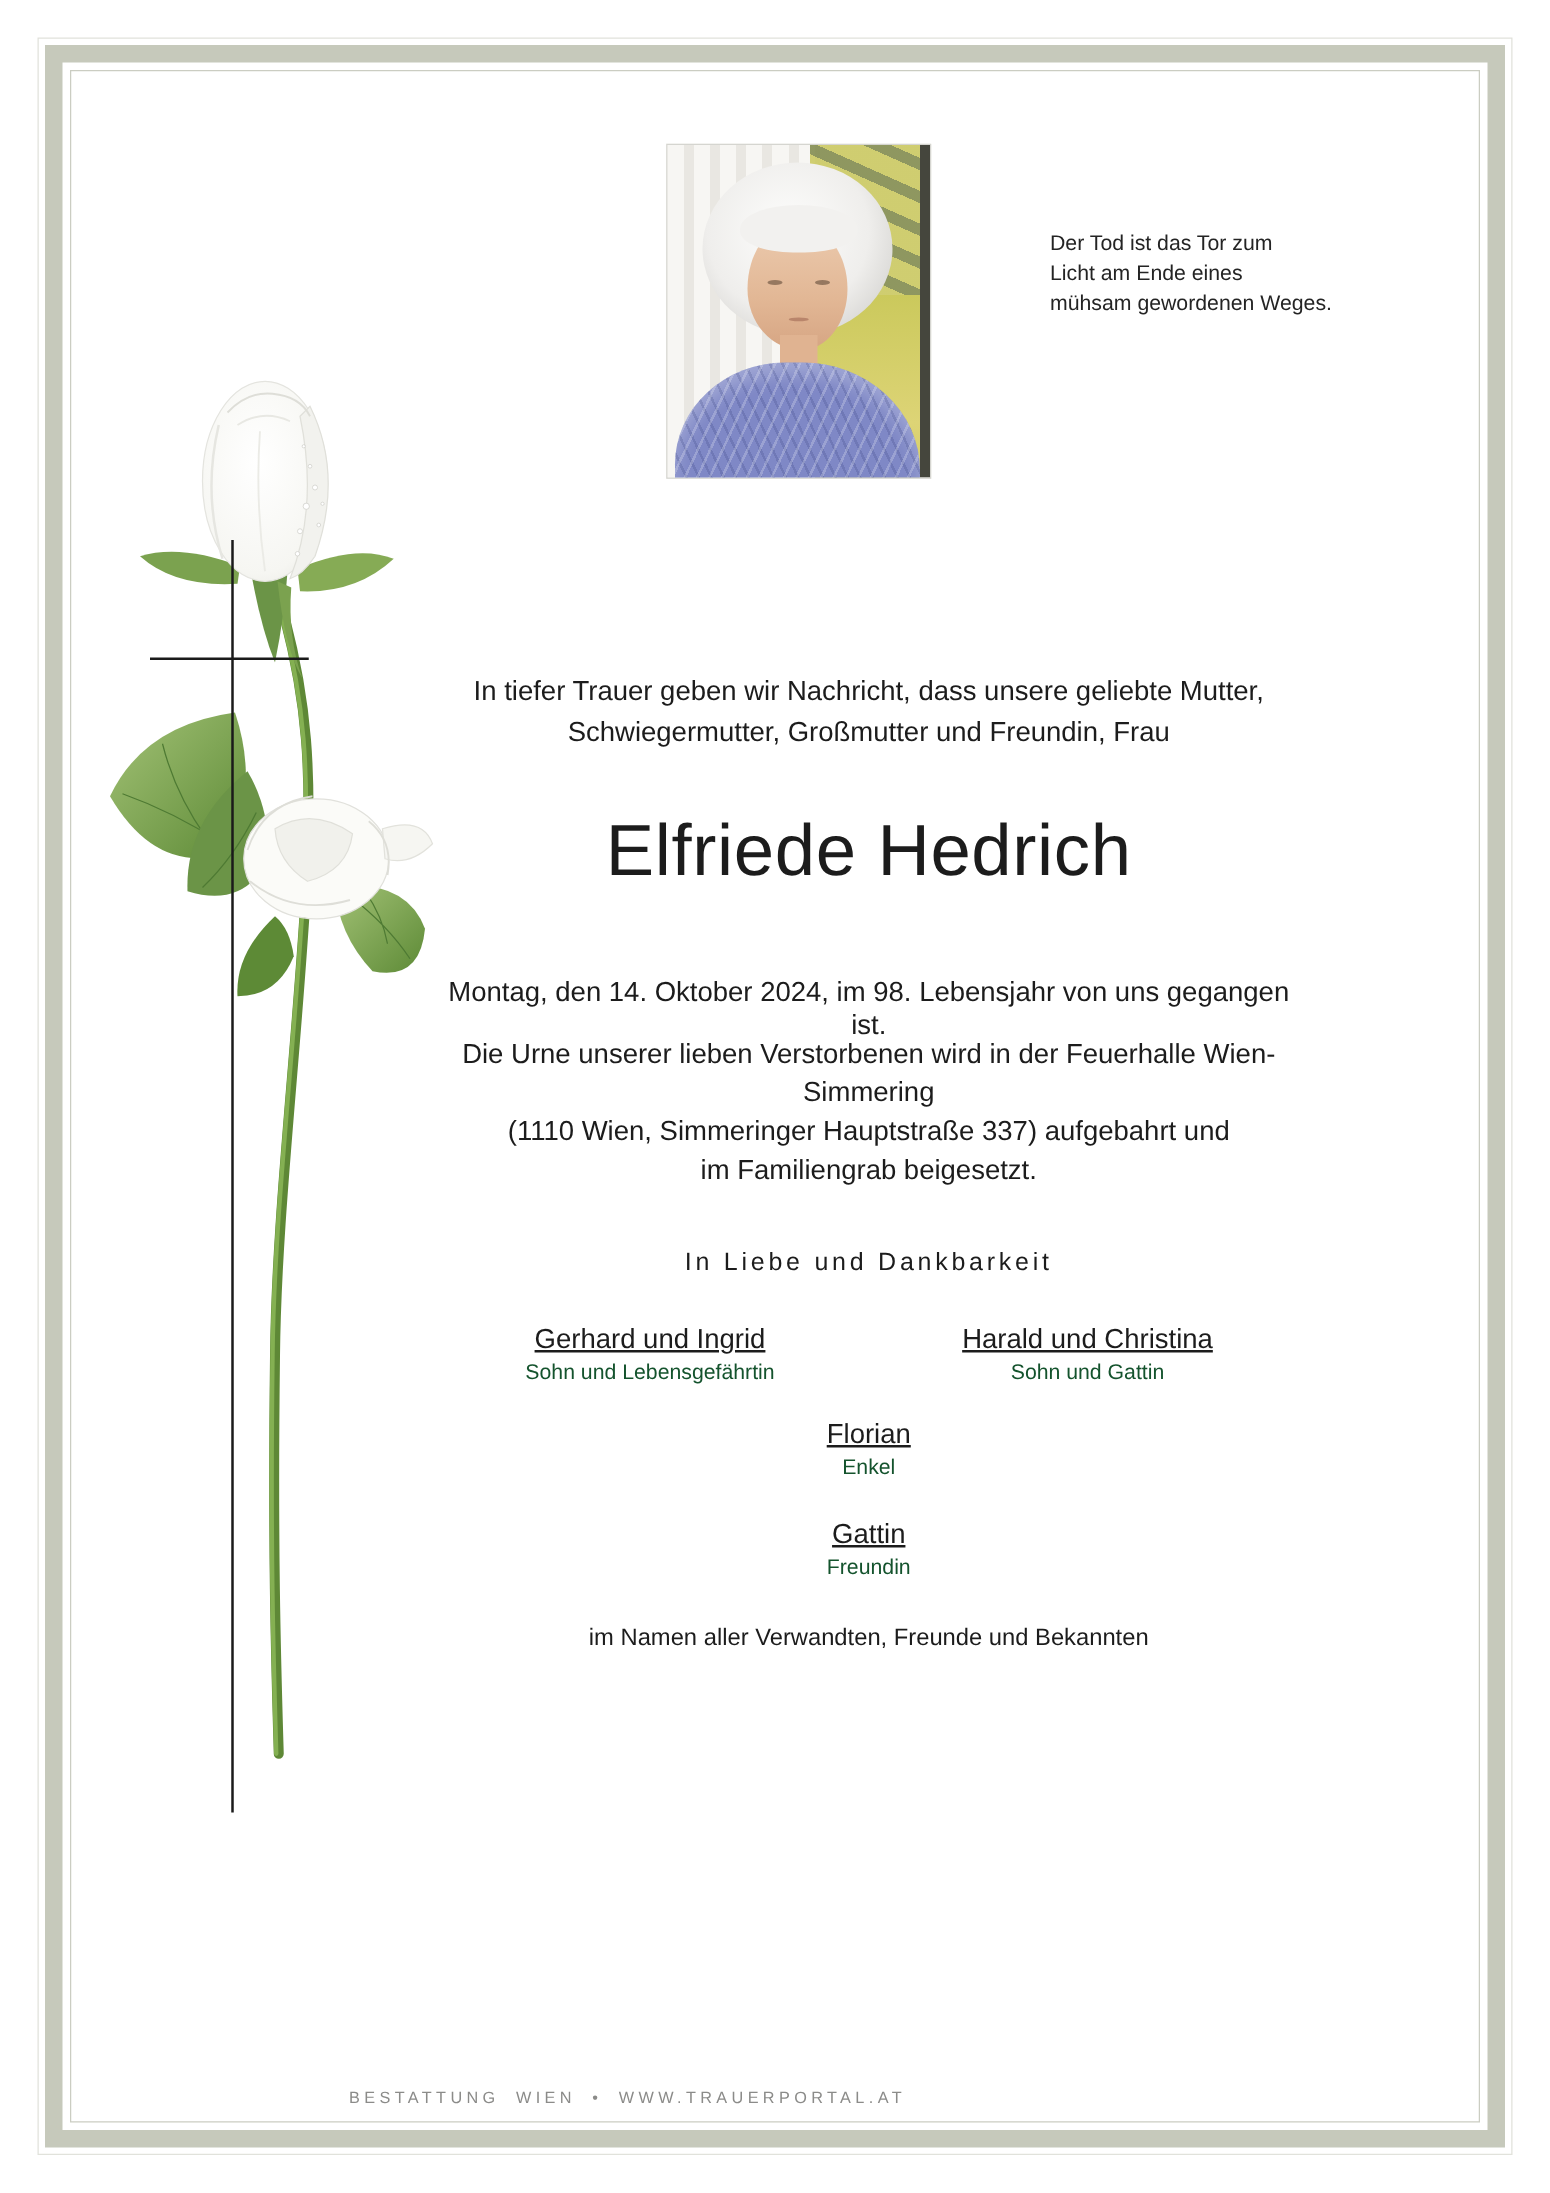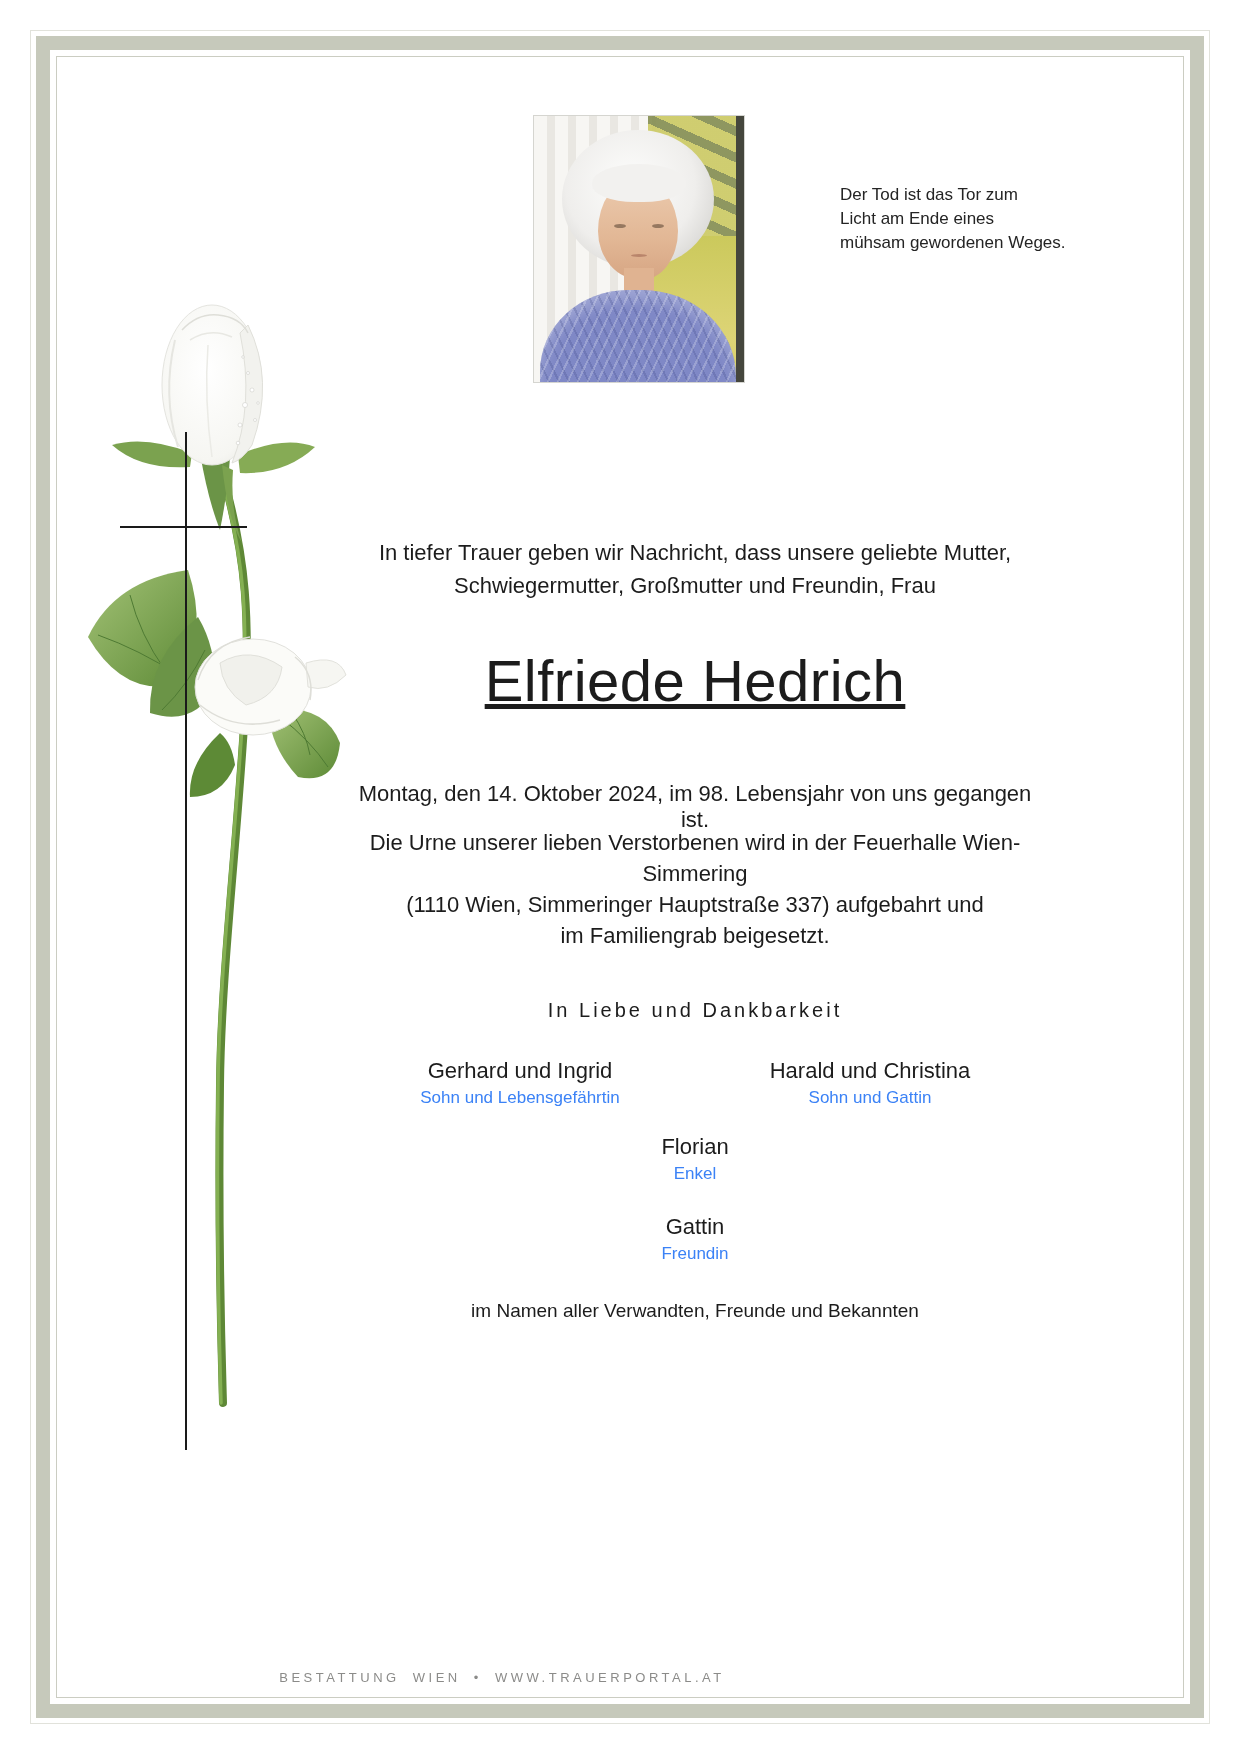--- a/index.html
+++ b/index.html
@@ -44,29 +44,29 @@
         repeating-linear-gradient(65deg, rgba(40,50,110,.18) 0 2px, transparent 2px 9px); }
 
   
   #quote { left:840px; top:183px; width:260px; font-size:17px; line-height:24px; color:#242424; }
 
   
   #content { position:absolute; left:345px; top:0; width:700px; height:100%; }
   #content > div { position:absolute; width:100%; text-align:center; }
 
   #intro   { top:536px;  font-size:22px; line-height:33px; }
-  #name    { top:651px;  font-size:58px; line-height:1.05; letter-spacing:.5px;text-decoration:underline; }
+  #name    { top:651px;  font-size:58px; line-height:1.05; letter-spacing:.5px; }
   #death-line { top:781px; font-size:22px; }
   #funeral { top:827px;  font-size:22px; line-height:31px; }
   #dedication { top:999px; font-size:20px; letter-spacing:3px; }
 
   #kin-row { top:1058px; display:flex; }
   .kin-cell { width:50%; text-align:center; }
-  .kin-names { font-size:22px; }
-  .kin-rel   { font-size:17px; margin-top:4px; color:#3b82f6; }
+  .kin-names { font-size:22px;text-decoration:underline; }
+  .kin-rel   { font-size:17px; margin-top:4px; color:#14532d; }
   #kin-grandson { top:1134px; }
   #kin-friend   { top:1214px; }
 
   #on-behalf { top:1300px; font-size:19px; }
   #flowers   { top:1404px; font-size:20px; font-style:italic; }
 
   #footer { position:absolute; left:0; top:1670px; width:1004px; text-align:center;
             font-size:13px; letter-spacing:3.5px; word-spacing:6px; color:#8b8b89; }
 
   

